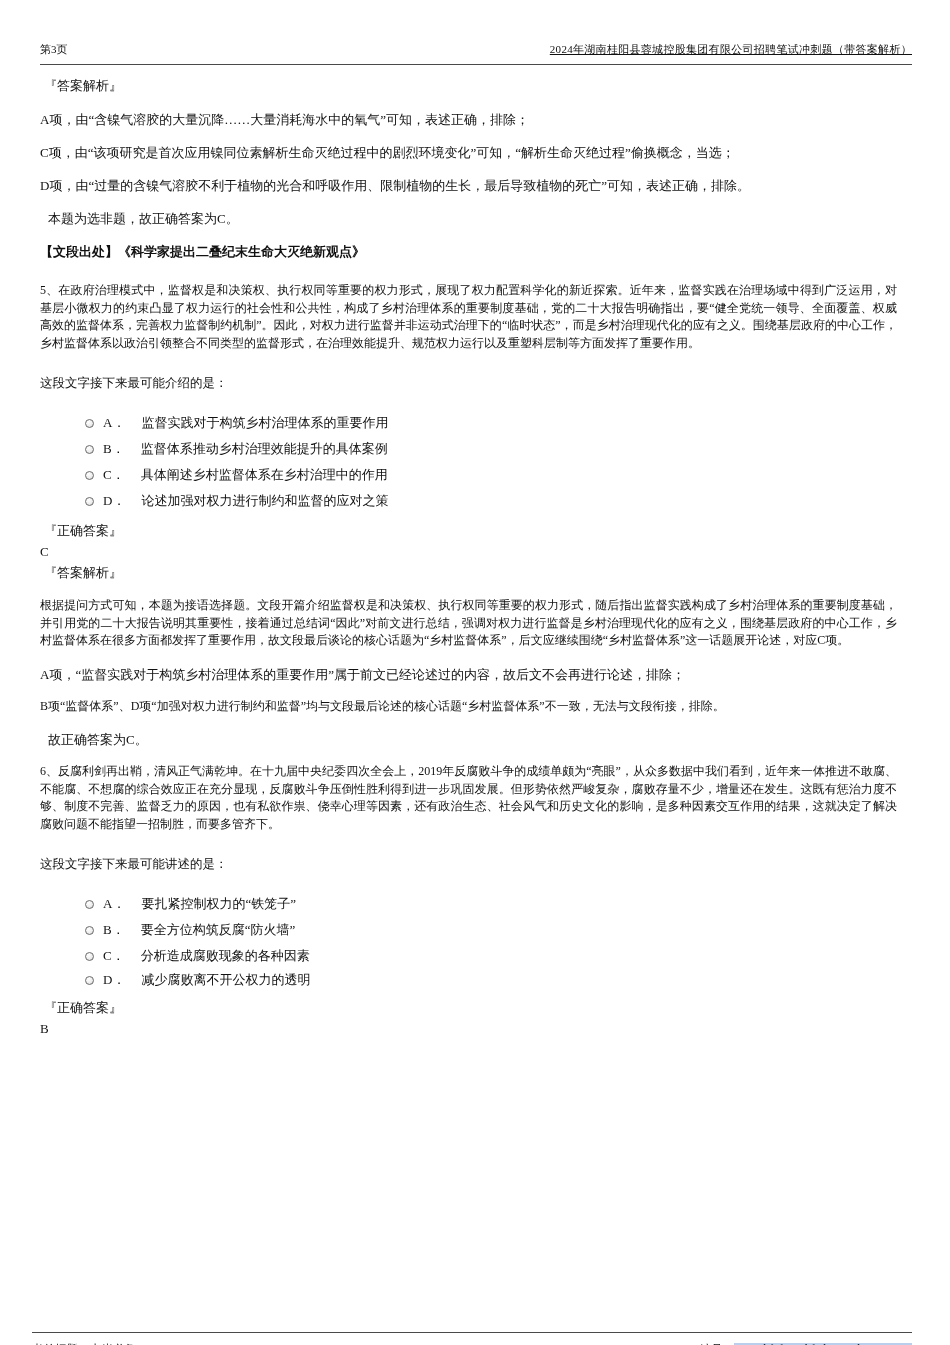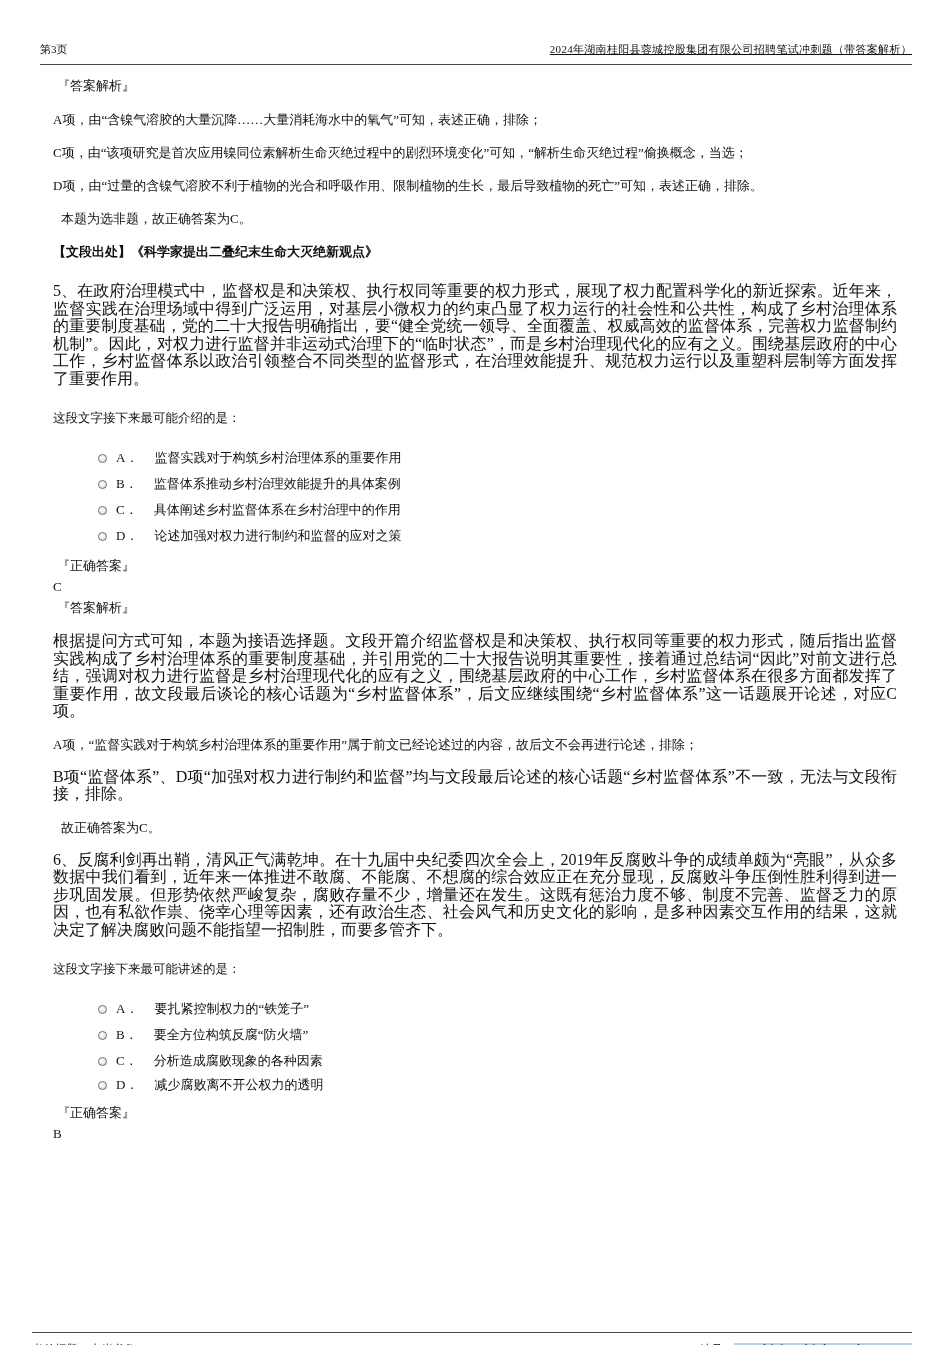--- a/index.html
+++ b/index.html
@@ -36,31 +36,31 @@
     border-top:1px solid #4a4a4a;
     padding-top:9px;
     display:flex;
     justify-content:space-between;
     font-size:11.5px;
   }
   .hl { background:#b9cfec; padding:0 1px; }
   
   .page-body {
     position:absolute;
-    top:48px; left:53px; right:53px;
+    top:48px; left:40px; right:53px;
     font-size:13px;
     line-height:20px;
     text-align:left;
   }
   .bracket-line { margin-left:4px; margin-bottom:14px; }
   .bracket-tight { margin-left:4px; margin-bottom:1px; }
   .ans-letter { margin-bottom:1px; }
   .line-para { margin-bottom:13px; text-align:justify; }
   .dense-para {
-    font-size:16px;
+    font-size:12px;
     line-height:17.5px;
     text-align:justify;
     margin-bottom:15px;
   }
   .prompt-line { font-size:12.5px; margin-bottom:17px; margin-top:3px; }
   .indent-sm { margin-left:8px; }
   .source-line { margin-bottom:20px;font-weight:bold; }
   .gap-lg { margin-bottom:21px; }
   
   .options { margin-left:45px; margin-bottom:7px; }

